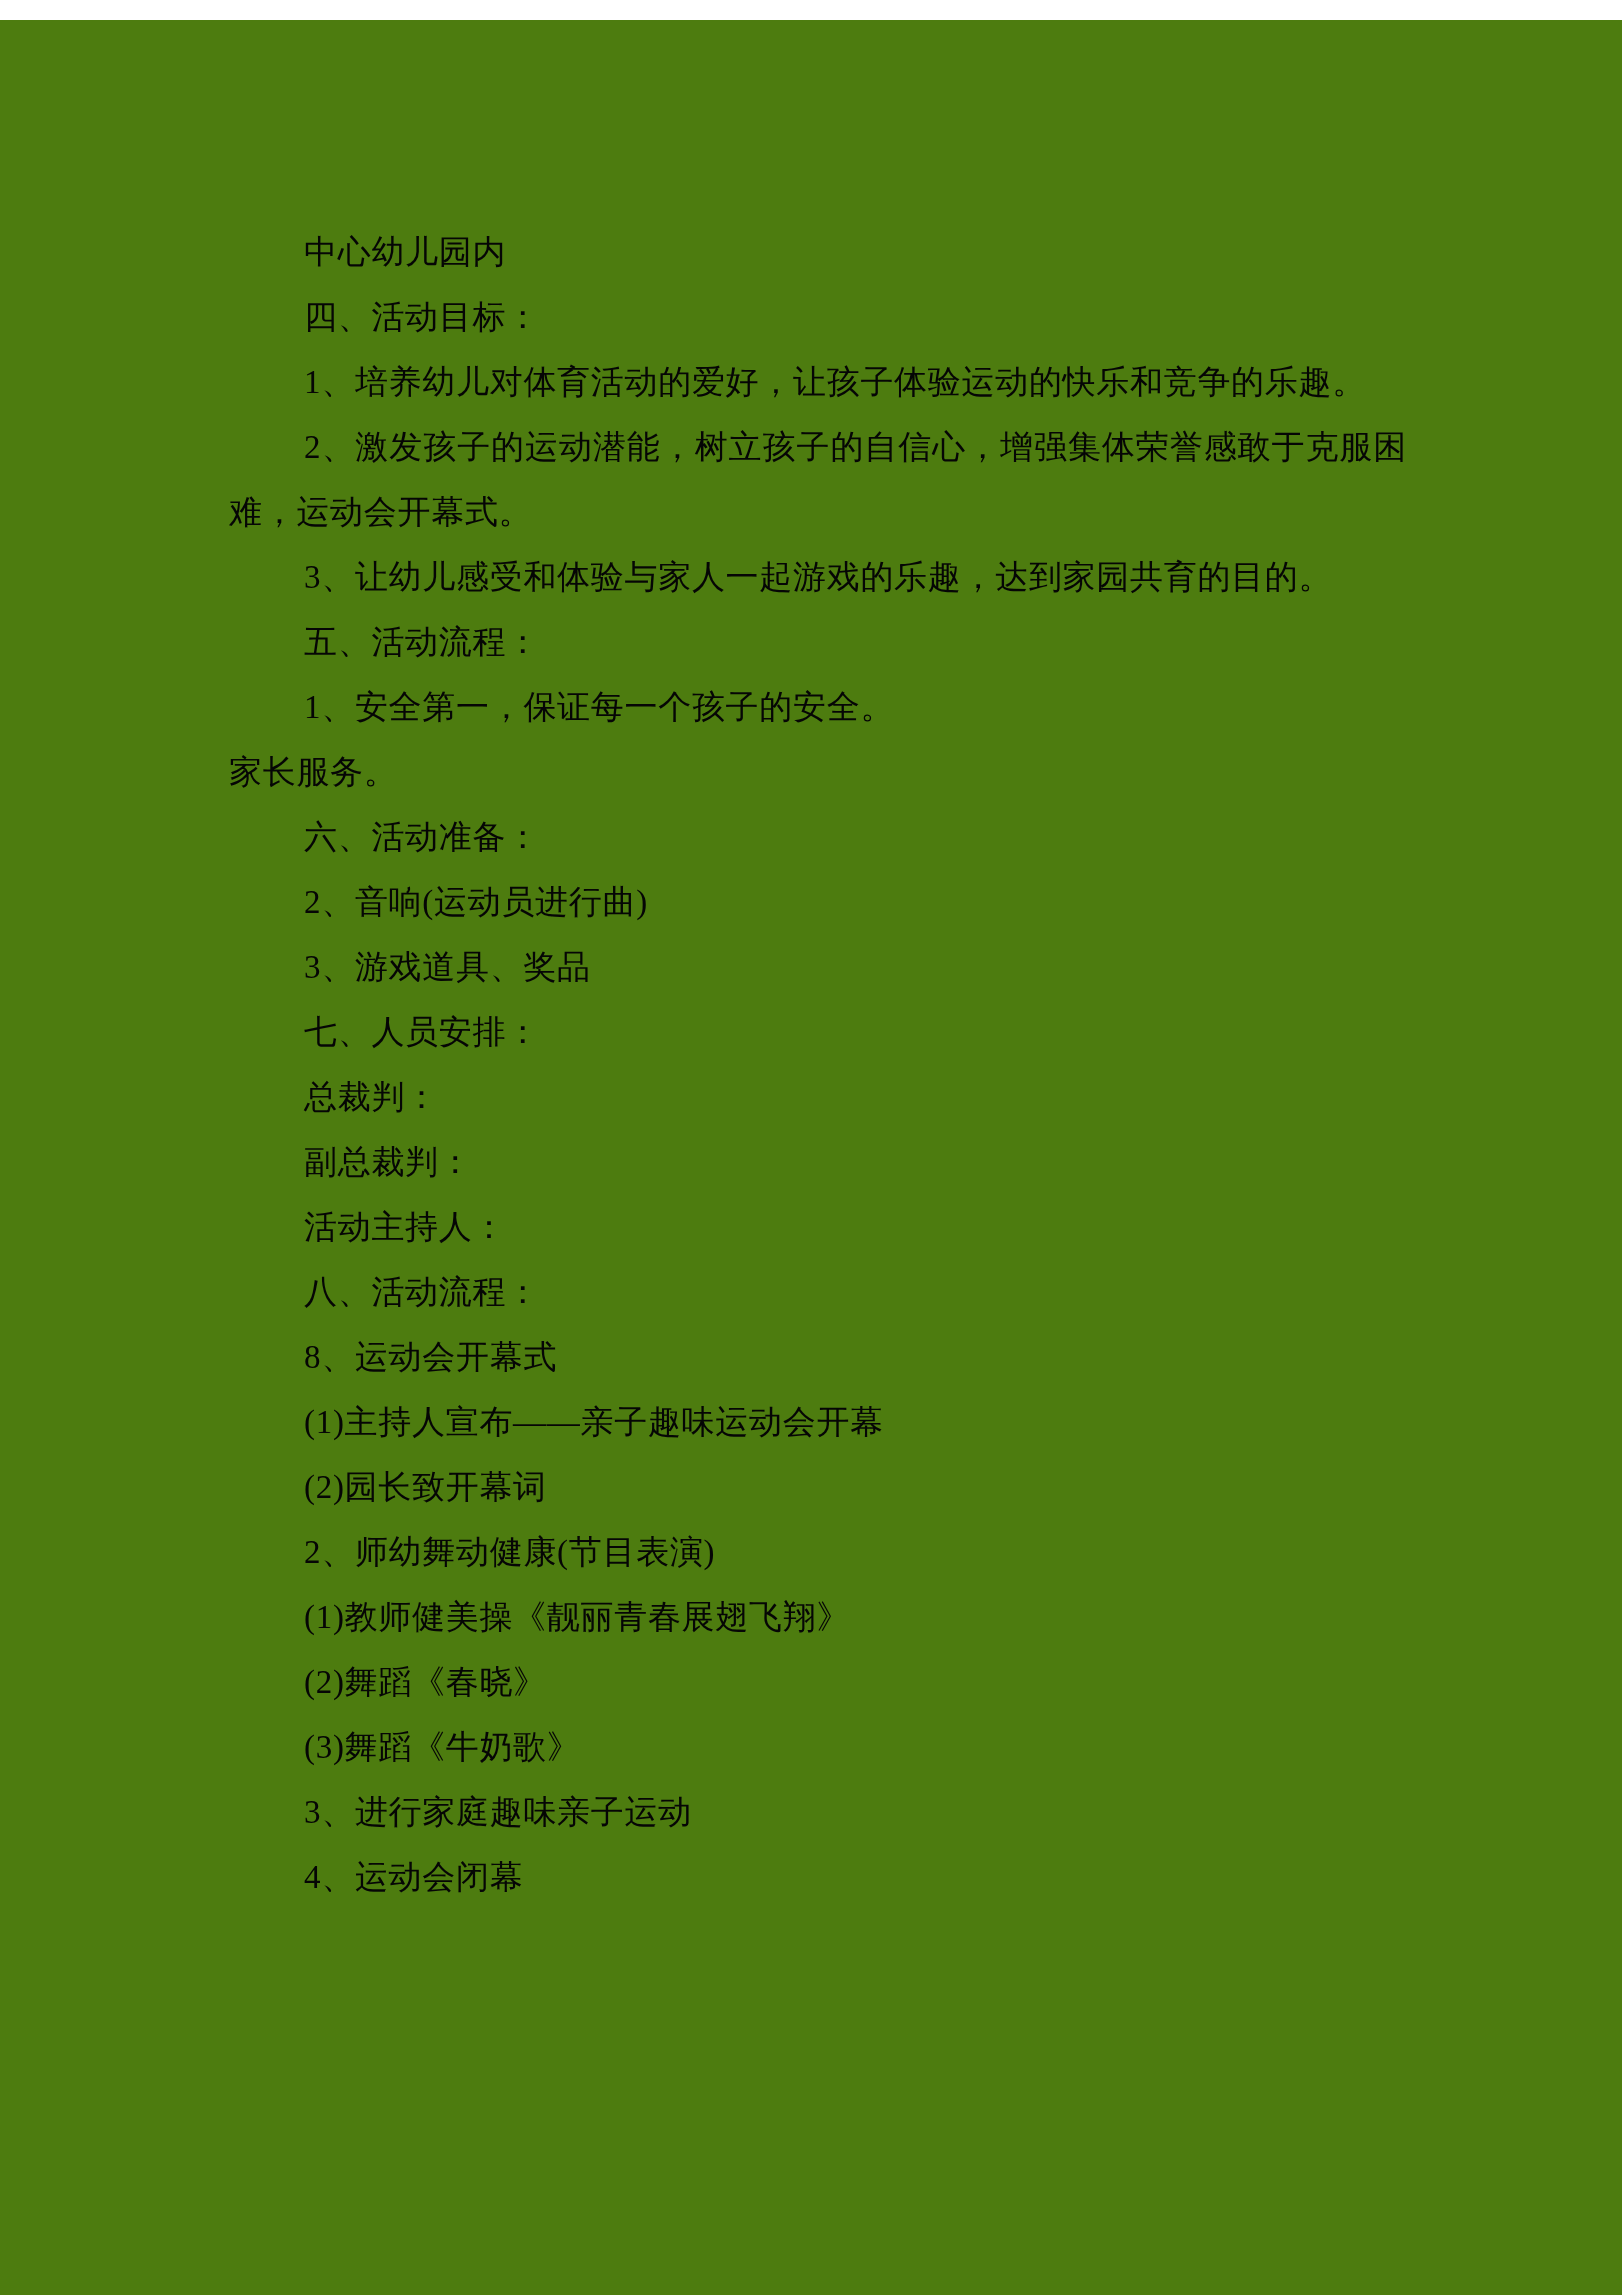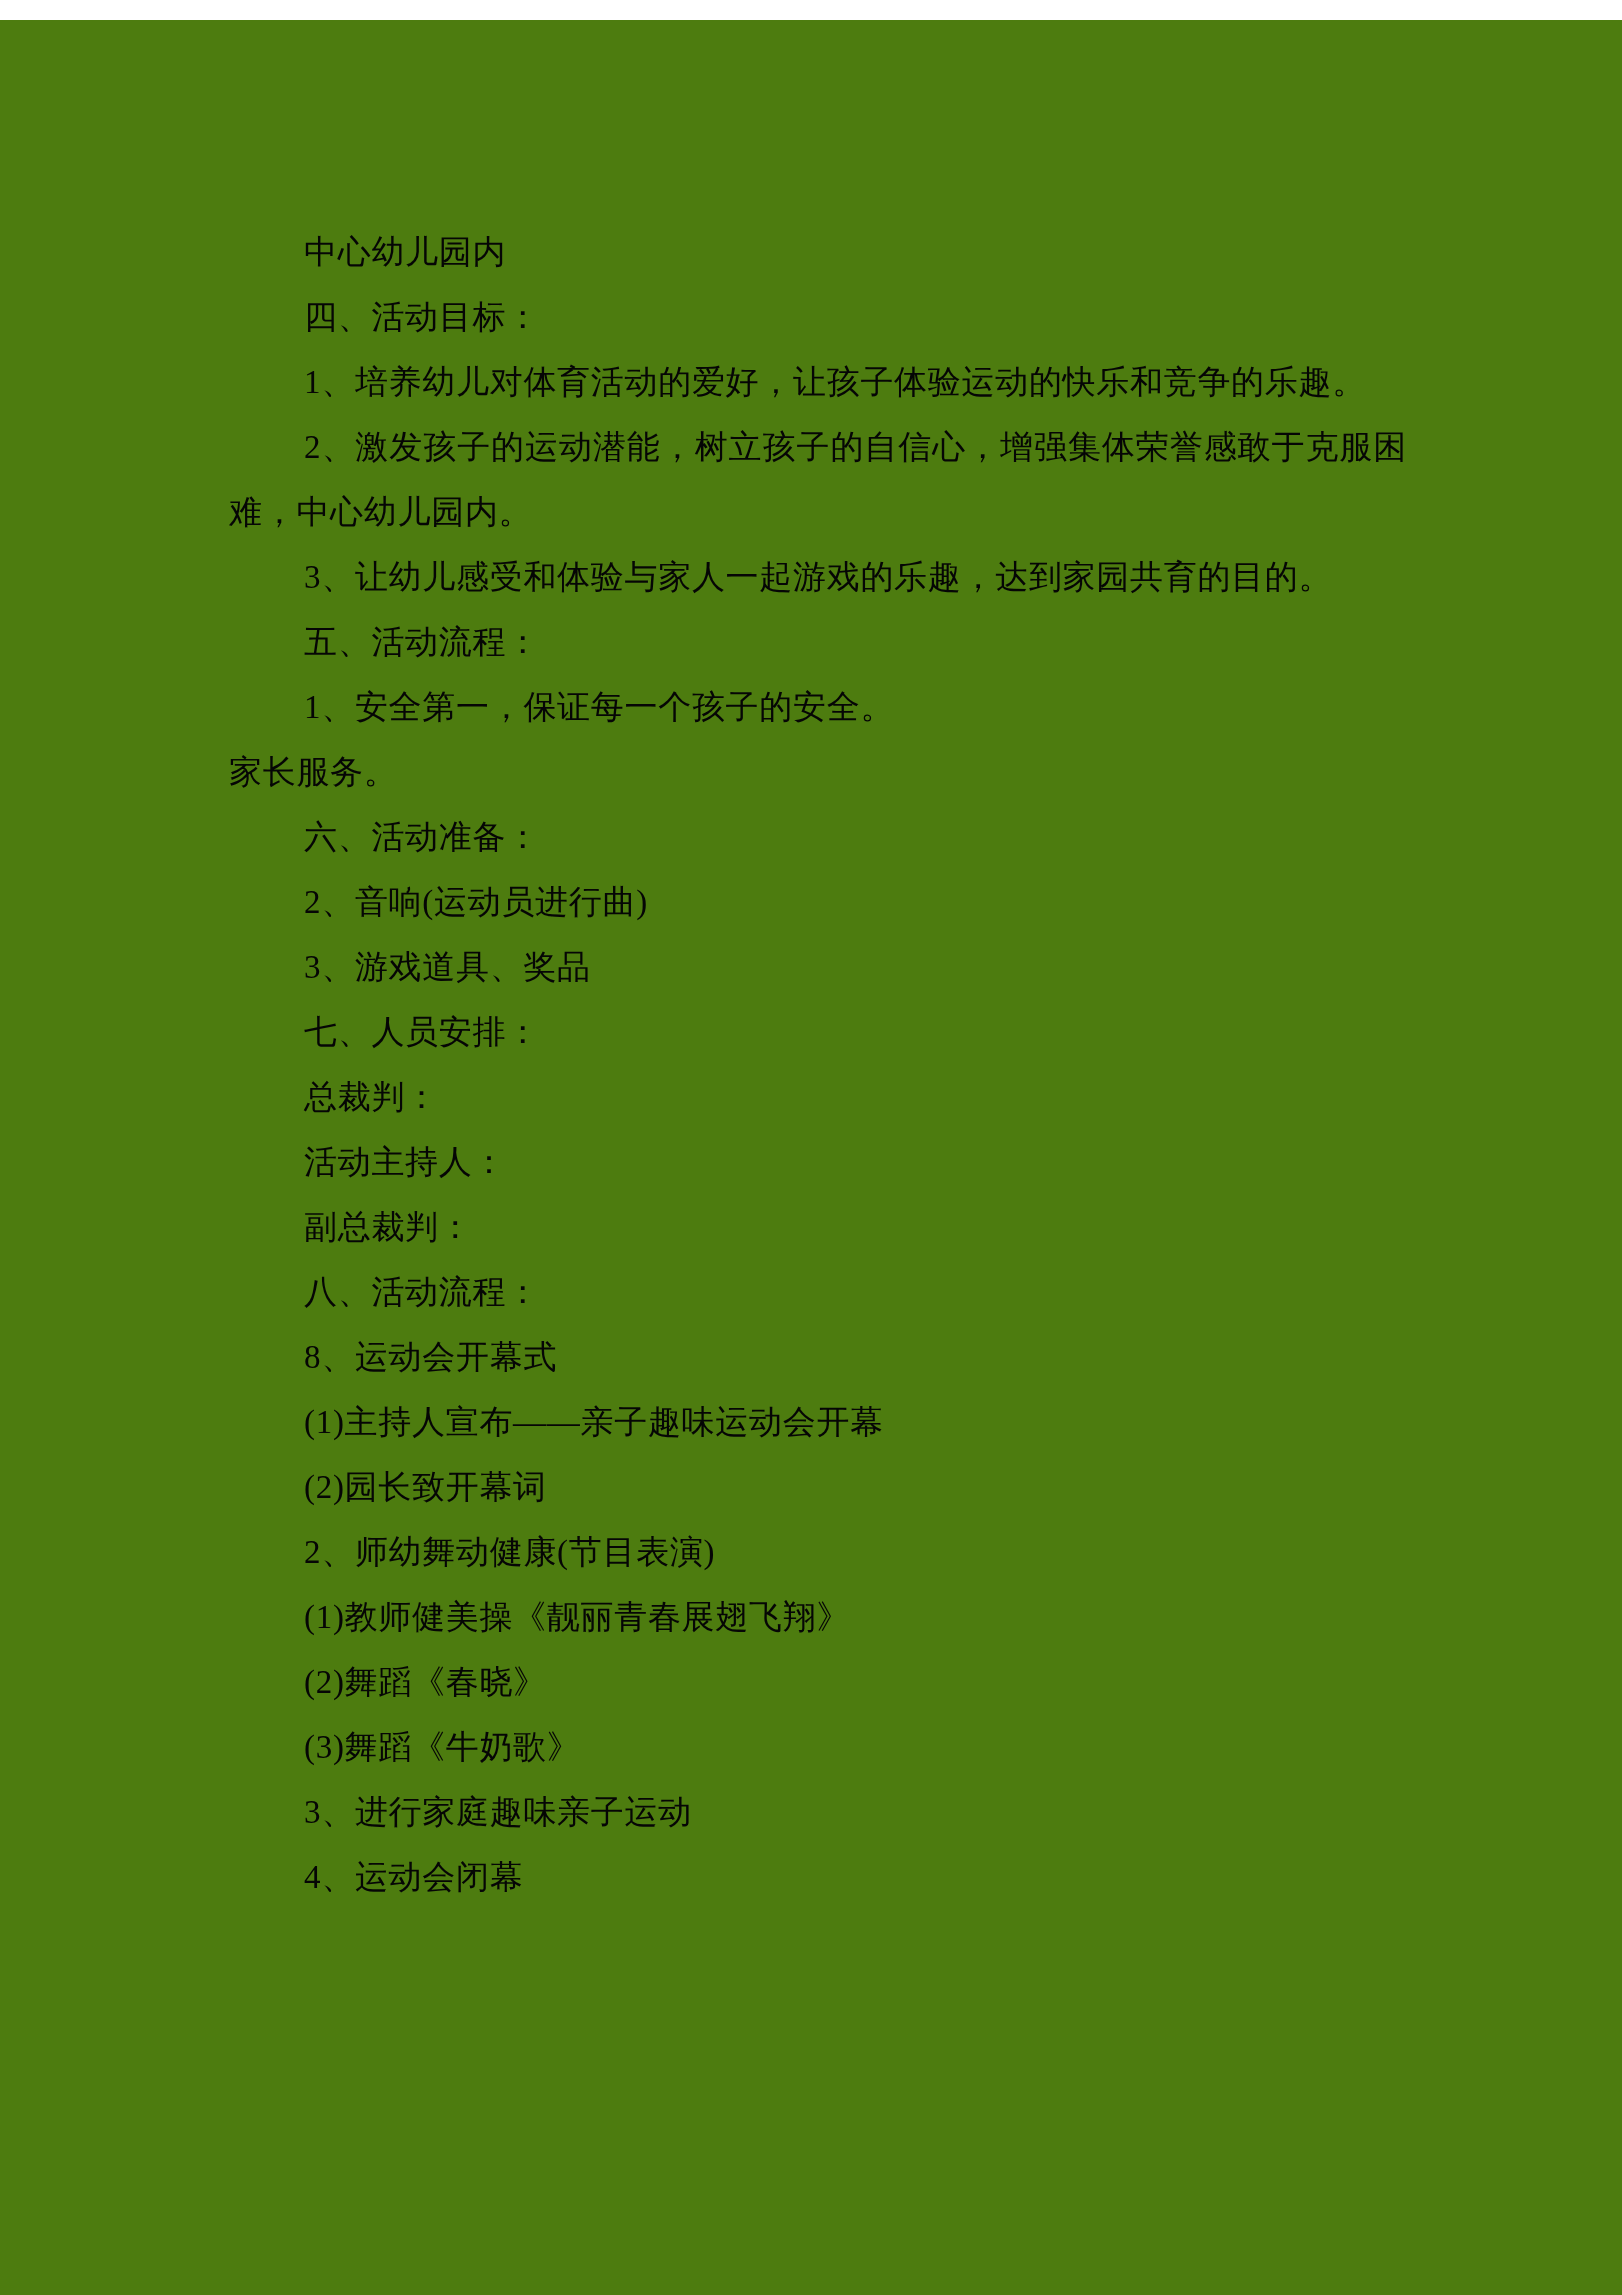--- a/index.html
+++ b/index.html
@@ -49,32 +49,32 @@
 </style>
 </head>
 <body>
 
 <div class="page">
   <div class="textblock">
       <div class="line indent">中心幼儿园内</div>
       <div class="line indent">四、活动目标：</div>
       <div class="line indent">1、培养幼儿对体育活动的爱好，让孩子体验运动的快乐和竞争的乐趣。</div>
       <div class="line indent-justify">2、激发孩子的运动潜能，树立孩子的自信心，增强集体荣誉感敢于克服困</div>
-      <div class="line flush">难，中心幼儿园内。</div>
+      <div class="line flush">难，运动会开幕式。</div>
       <div class="line indent">3、让幼儿感受和体验与家人一起游戏的乐趣，达到家园共育的目的。</div>
       <div class="line indent">五、活动流程：</div>
       <div class="line indent">1、安全第一，保证每一个孩子的安全。</div>
       <div class="line flush">家长服务。</div>
       <div class="line indent">六、活动准备：</div>
       <div class="line indent">2、音响(运动员进行曲)</div>
       <div class="line indent">3、游戏道具、奖品</div>
       <div class="line indent">七、人员安排：</div>
       <div class="line indent">总裁判：</div>
+      <div class="line indent">副总裁判：</div>
       <div class="line indent">活动主持人：</div>
-      <div class="line indent">副总裁判：</div>
       <div class="line indent">八、活动流程：</div>
       <div class="line indent">8、运动会开幕式</div>
       <div class="line indent">(1)主持人宣布——亲子趣味运动会开幕</div>
       <div class="line indent">(2)园长致开幕词</div>
       <div class="line indent">2、师幼舞动健康(节目表演)</div>
       <div class="line indent">(1)教师健美操《靓丽青春展翅飞翔》</div>
       <div class="line indent">(2)舞蹈《春晓》</div>
       <div class="line indent">(3)舞蹈《牛奶歌》</div>
       <div class="line indent">3、进行家庭趣味亲子运动</div>
       <div class="line indent">4、运动会闭幕</div>

